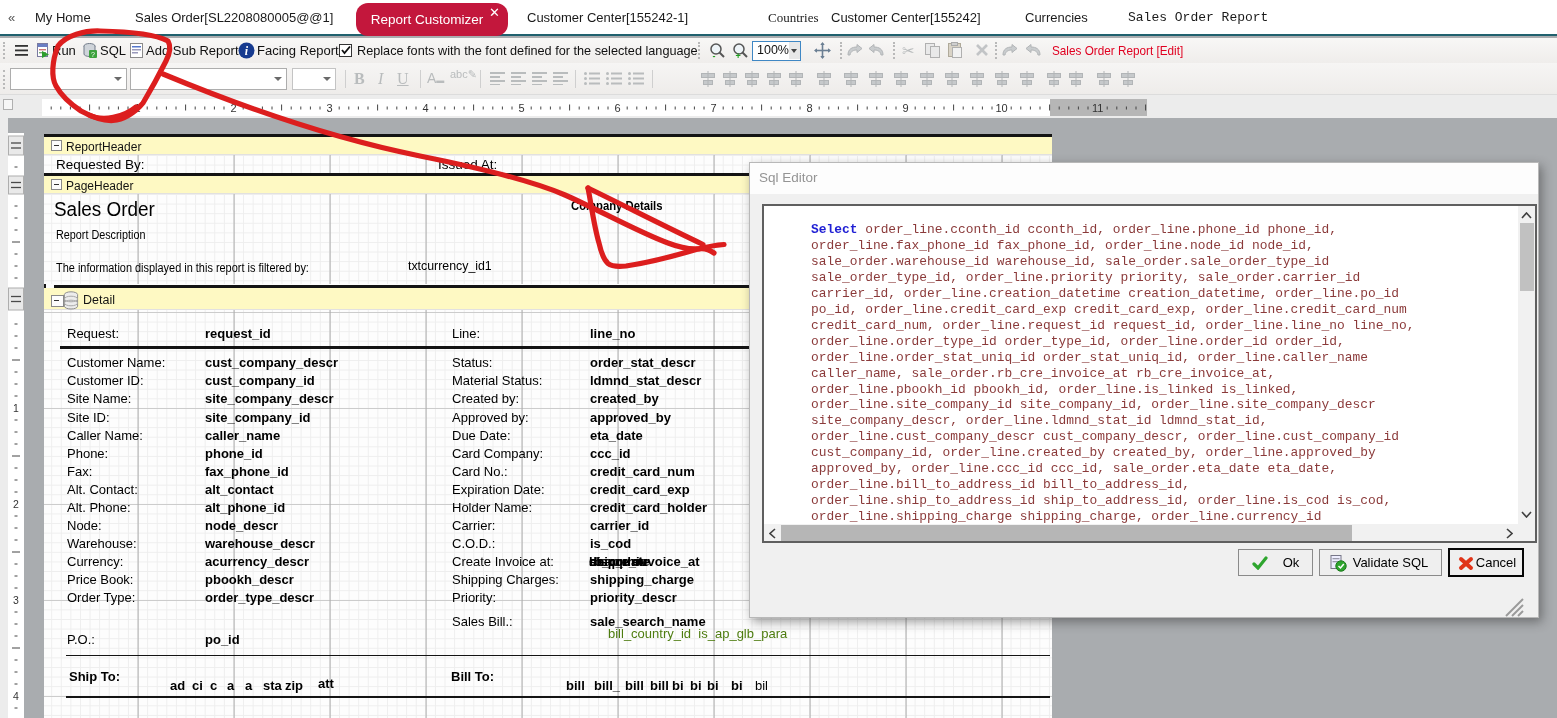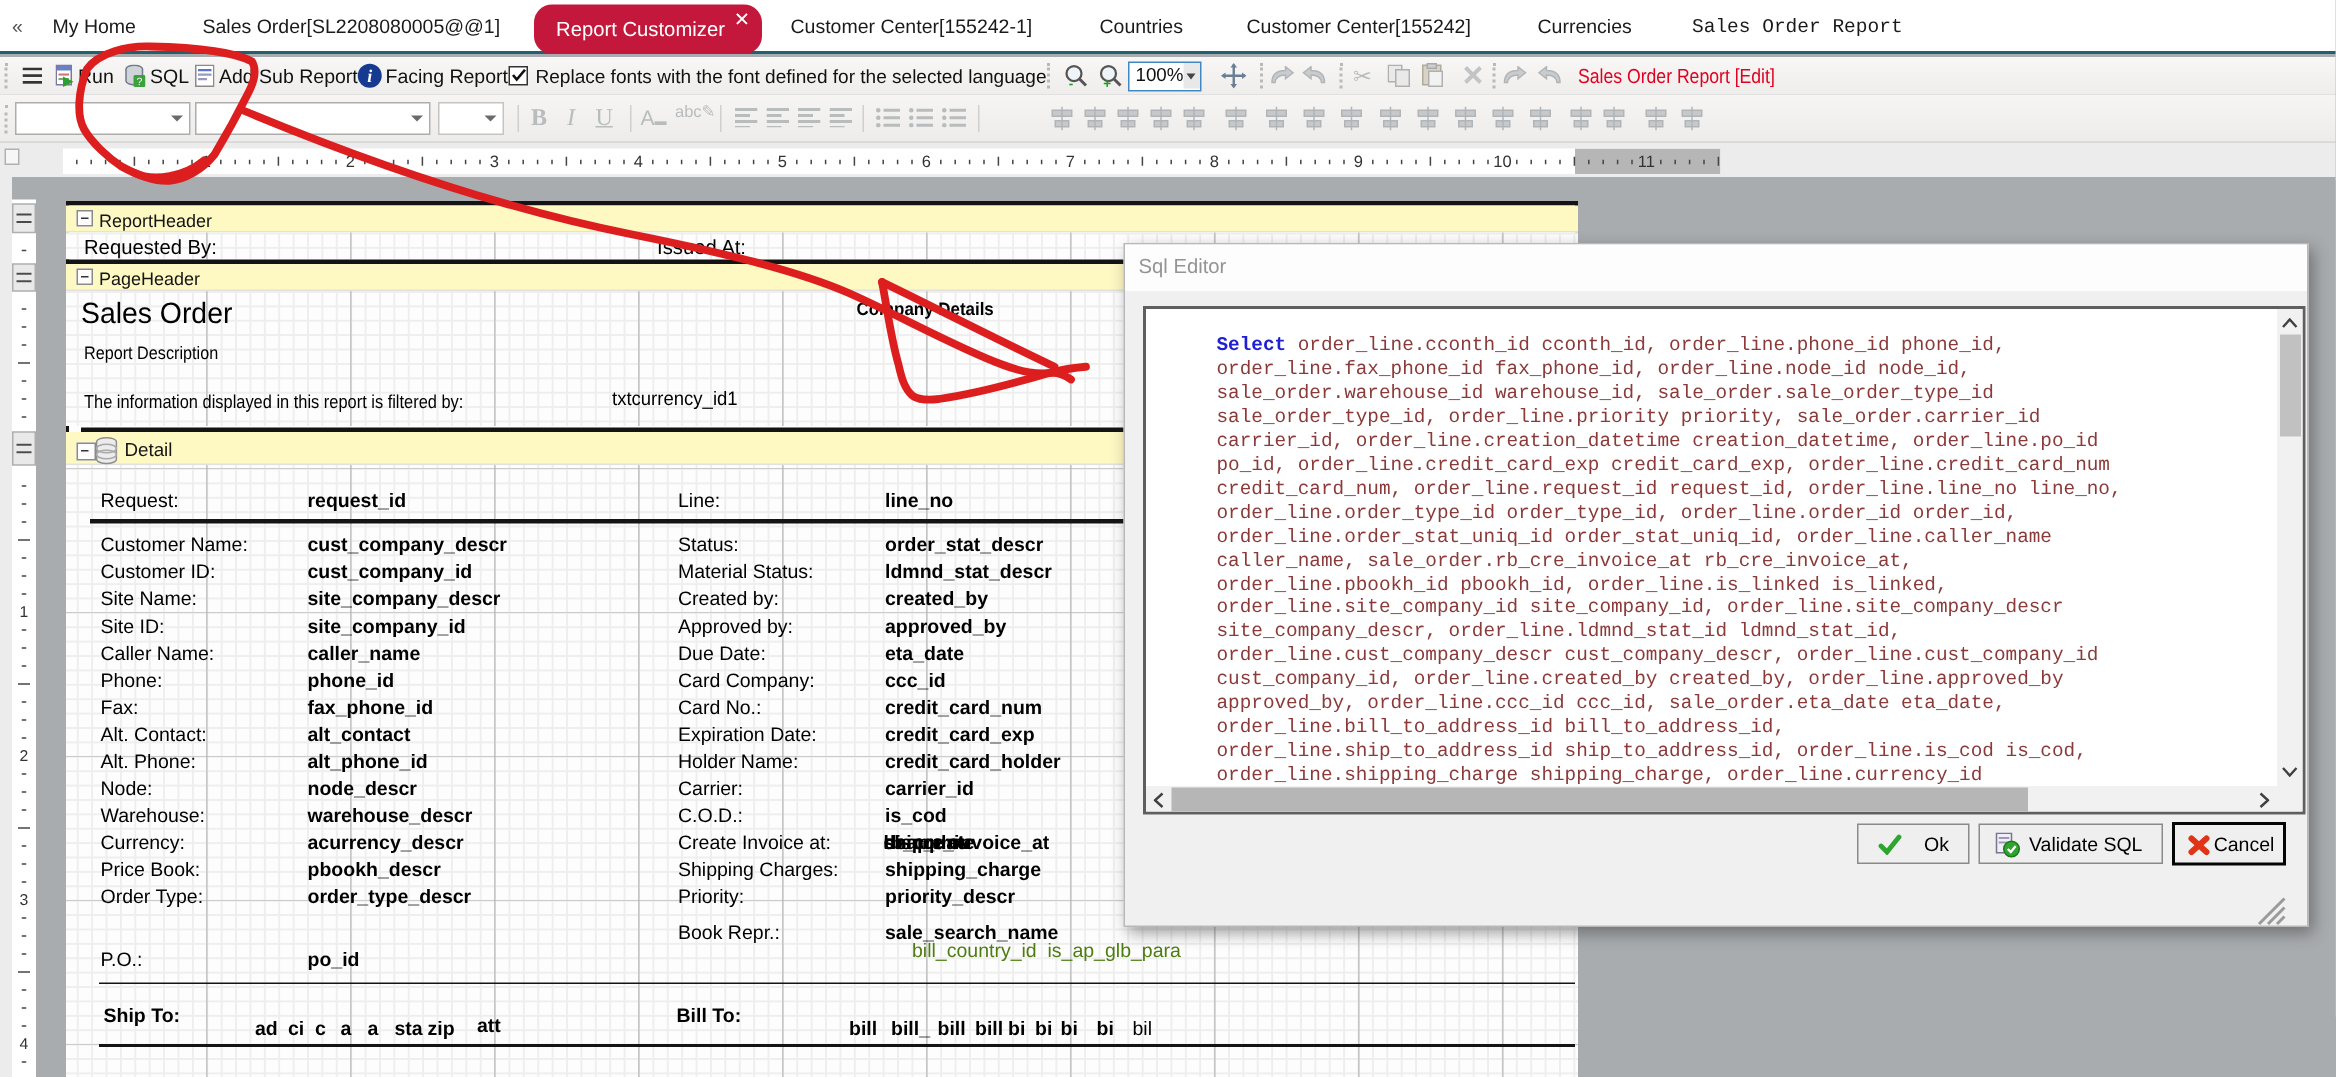--- a/index.html
+++ b/index.html
@@ -77,21 +77,21 @@
 </style>
 </head>
 <body>
 <div id="stage">
 
   <div id="tabbar" class="abs">
     <div class="tab" style="left:8px; color:#555;">«</div>
     <div class="tab" style="left:35px;">My Home</div>
     <div class="tab" style="left:135px;">Sales Order[SL2208080005@@1]</div>
     <div class="tab" style="left:527px;">Customer Center[155242-1]</div>
-    <div class="tab" style="left:733px;">Countries</div>
+    <div class="tab" style="left:768px;font-family:Liberation Serif, serif;">Countries</div>
     <div class="tab" style="left:831px;">Customer Center[155242]</div>
     <div class="tab" style="left:1025px;">Currencies</div>
     <div class="tab" style="left:1128px;font-family:Liberation Mono, monospace;">Sales Order Report</div>
     <div id="redtab">
         <div class="t">Report Customizer</div>
         <div class="x">✕</div>
       </div>
   </div>
 
   <div id="tb1" class="abs">
@@ -679,21 +679,21 @@
         <div class="ptext pb" style="left:546px;top:364.5px">credit_card_holder</div>
         <div class="ptext" style="left:408px;top:382.5px">Carrier:</div>
         <div class="ptext pb" style="left:546px;top:382.5px">carrier_id</div>
         <div class="ptext" style="left:408px;top:400.5px">C.O.D.:</div>
         <div class="ptext pb" style="left:546px;top:400.5px">is_cod</div>
         <div class="ptext" style="left:408px;top:419px">Create Invoice at:</div>
         <div class="ptext" style="left:408px;top:437px">Shipping Charges:</div>
         <div class="ptext pb" style="left:546px;top:437px">shipping_charge</div>
         <div class="ptext" style="left:408px;top:455px">Priority:</div>
         <div class="ptext pb" style="left:546px;top:455px">priority_descr</div>
-        <div class="ptext" style="left:408px;top:478.5px">Book Repr.:</div>
+        <div class="ptext" style="left:408px;top:478.5px">Sales Bill.:</div>
         <div class="ptext pb" style="left:546px;top:478.5px">sale_search_name</div>
         <div class="ptext pb" style="left:545px;top:419px">rb_cre_invoice_at</div>
         <div class="ptext pb" style="left:545px;top:419px">ship_date</div>
         <div class="ptext pb" style="left:545px;top:419px">discount</div>
         <div class="ptext pb" style="left:545px;top:419px">bsapprov</div>
         <div class="blk" style="left:16px;top:212px;width:986px;height:3px"></div>
         <div class="ptext" style="left:564px;top:491px;font-size:13px;color:#4d7c0f">bill_country_id&nbsp;&nbsp;is_ap_glb_para</div>
         <div class="blk" style="left:22px;top:520.5px;width:984px;height:1.6px"></div>
         <div class="blk" style="left:22px;top:562px;width:984px;height:1.6px"></div>
         <div class="ptext pb" style="left:25px;top:534px">Ship To:</div>

